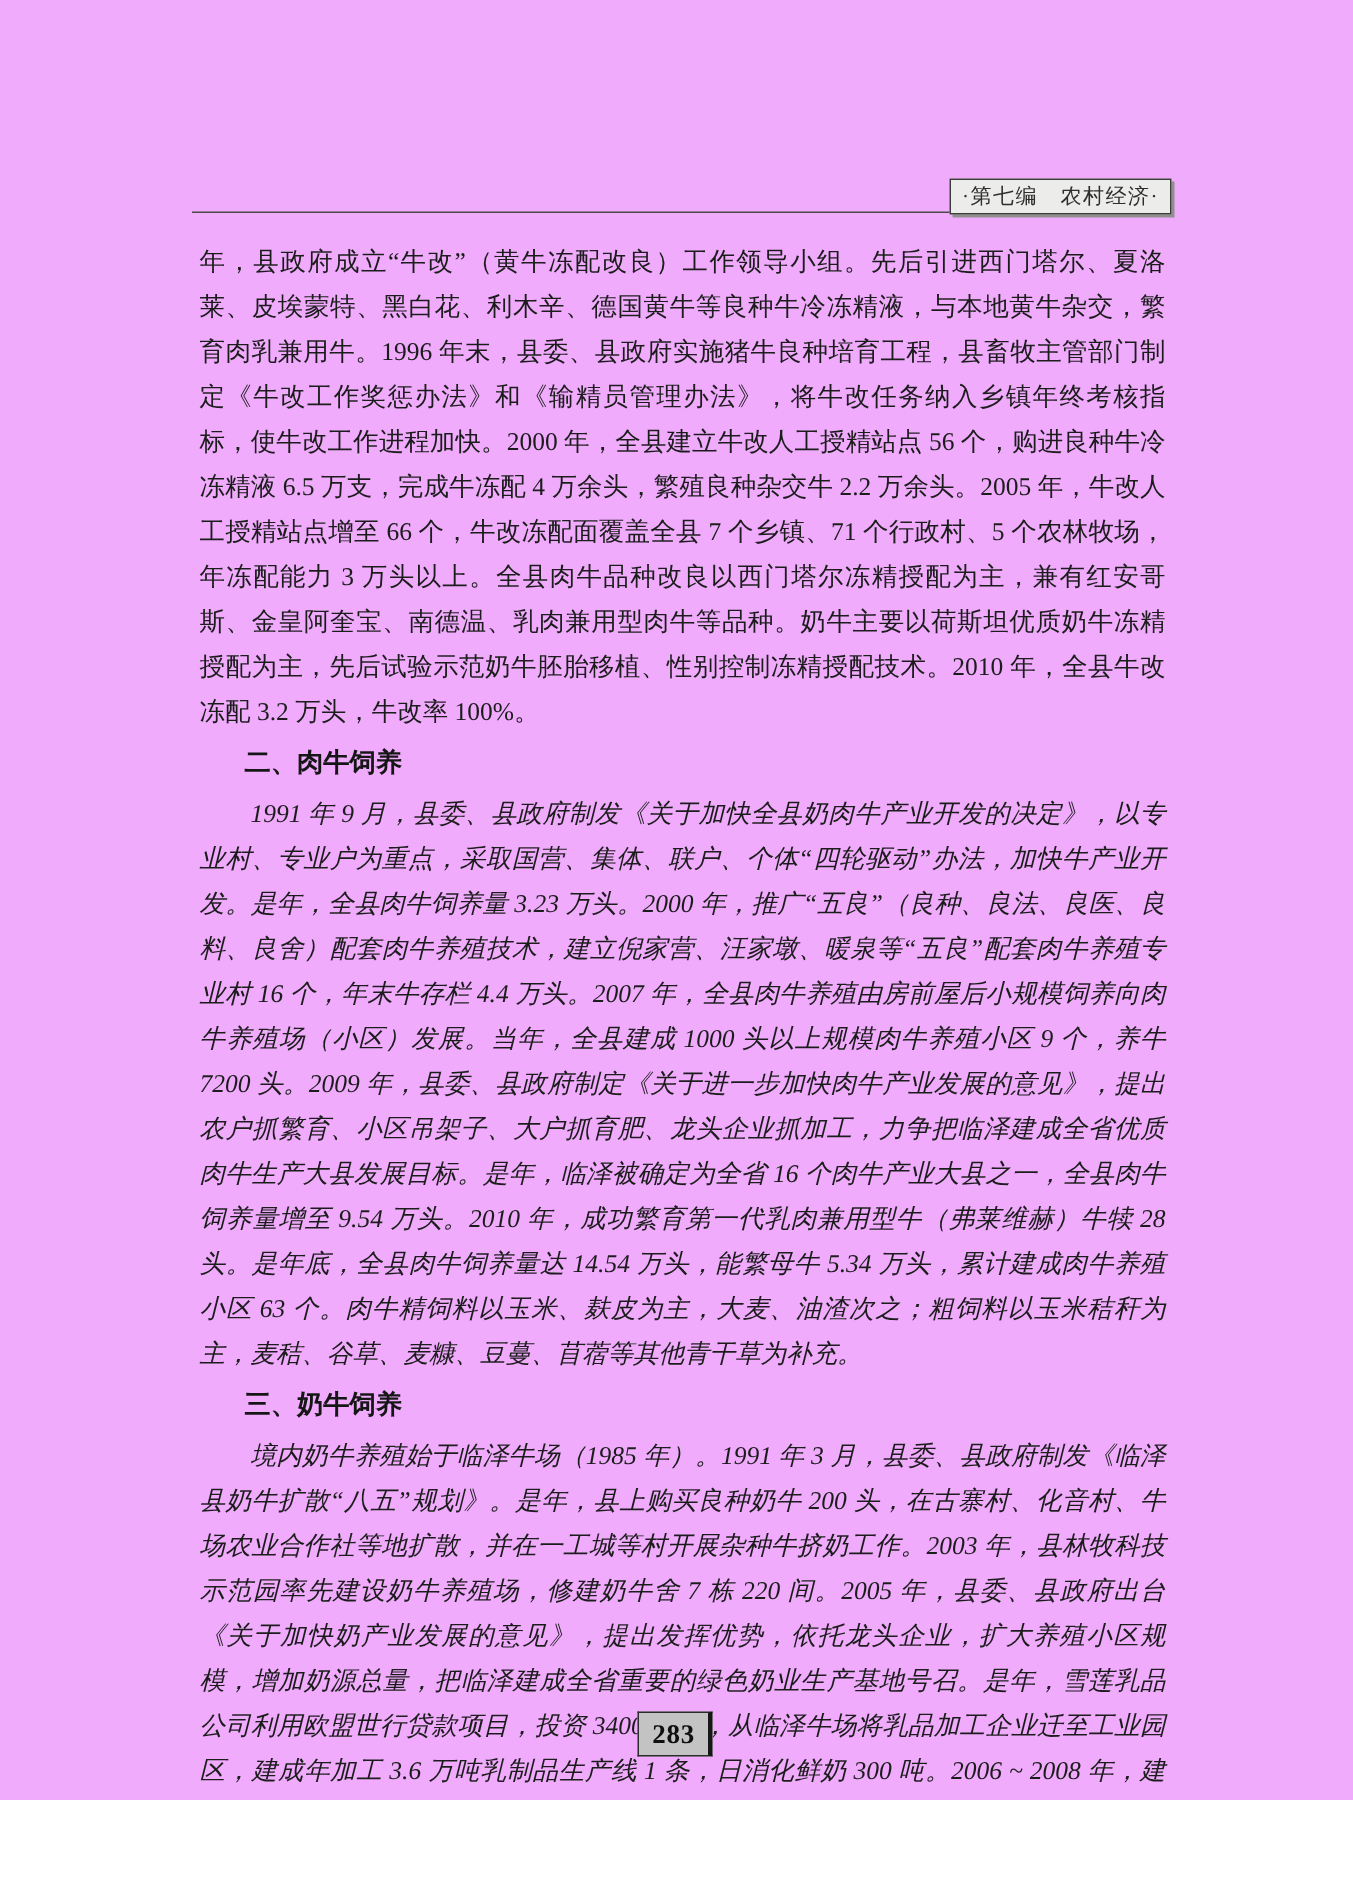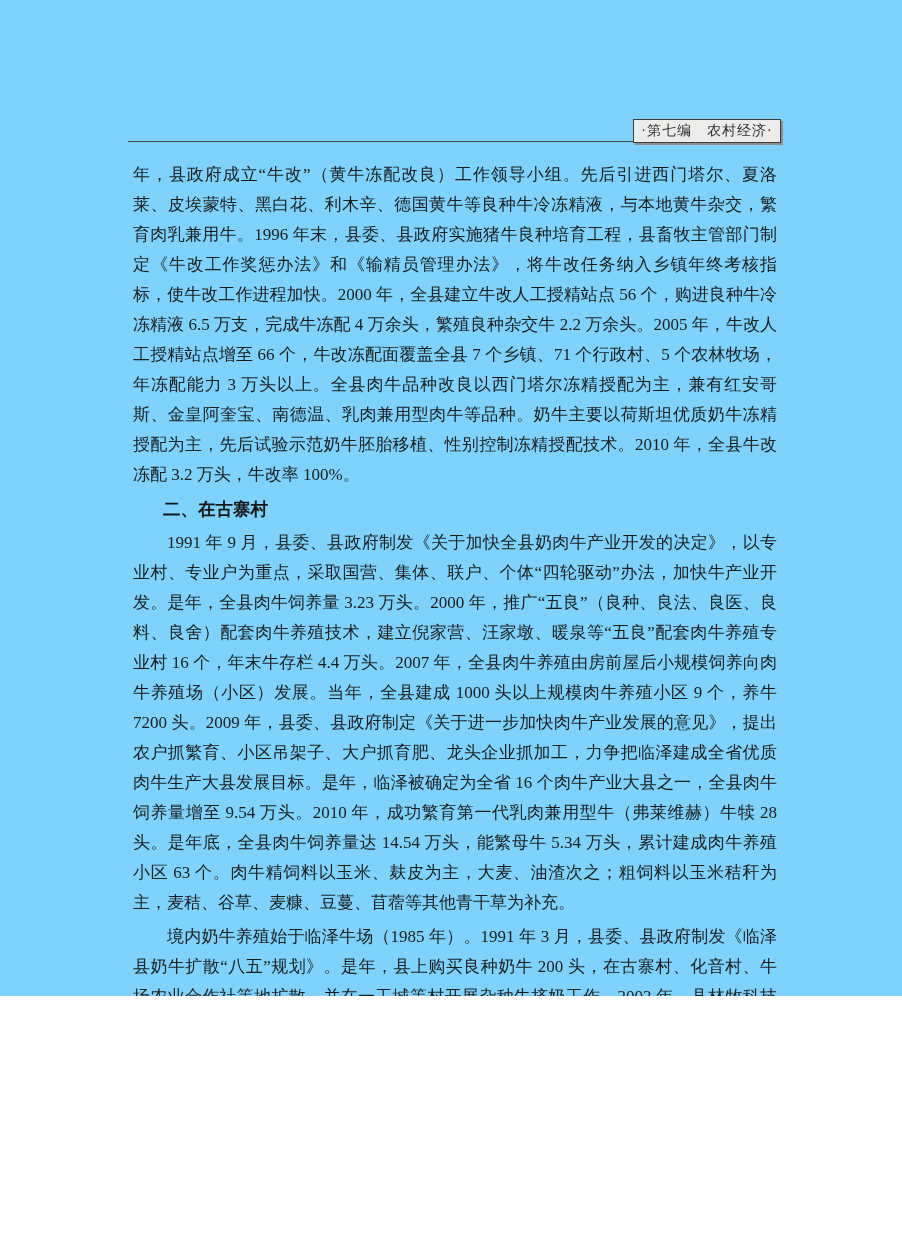--- a/index.html
+++ b/index.html
@@ -3,22 +3,22 @@
 <meta charset="utf-8">
 <style>
   html, body {
     margin: 0;
     padding: 0;
     background: #ffffff;
   }
   .page {
     position: relative;
     width: 902px;
-    height: 996px;
-    background: #7dd3fc;
+    height: 1200px;
+    background: #f0abfc;
     overflow: hidden;
     font-family: "Liberation Serif", "DejaVu Serif", serif;
     color: #1c1c1c;
   }
   
   .header-rule {
     position: absolute;
     top: 141px;
     left: 128px;
     width: 654px;
@@ -56,20 +56,21 @@
     line-height: 30px;
     text-align: justify;
     text-justify: inter-character;
   }
   .body-text p {
     margin: 4px;
     padding: 0;
   }
   .body-text p.indent {
     text-indent: 34px;
+    font-style: italic;
   }
   .body-text h3 {
     margin: 0;
     padding: 0 0 0 34px;
     font-family: "DejaVu Sans", "Liberation Sans", sans-serif;
     font-weight: bold;
     font-size: 17.5px;
     line-height: 30px;
     color: #161616;
   }
@@ -103,24 +104,25 @@
 
   <div class="header-rule"></div>
 
   <div class="header-box">
     <span>·第七编　农村经济·</span>
   </div>
 
   <div class="body-text">
     <p>年，县政府成立“牛改”（黄牛冻配改良）工作领导小组。先后引进西门塔尔、夏洛莱、皮埃蒙特、黑白花、利木辛、德国黄牛等良种牛冷冻精液，与本地黄牛杂交，繁育肉乳兼用牛。1996 年末，县委、县政府实施猪牛良种培育工程，县畜牧主管部门制定《牛改工作奖惩办法》和《输精员管理办法》，将牛改任务纳入乡镇年终考核指标，使牛改工作进程加快。2000 年，全县建立牛改人工授精站点 56 个，购进良种牛冷冻精液 6.5 万支，完成牛冻配 4 万余头，繁殖良种杂交牛 2.2 万余头。2005 年，牛改人工授精站点增至 66 个，牛改冻配面覆盖全县 7 个乡镇、71 个行政村、5 个农林牧场，年冻配能力 3 万头以上。全县肉牛品种改良以西门塔尔冻精授配为主，兼有红安哥斯、金皇阿奎宝、南德温、乳肉兼用型肉牛等品种。奶牛主要以荷斯坦优质奶牛冻精授配为主，先后试验示范奶牛胚胎移植、性别控制冻精授配技术。2010 年，全县牛改冻配 3.2 万头，牛改率 100%。</p>
 
-    <h3>二、在古寨村</h3>
+    <h3>二、肉牛饲养</h3>
 
     <p class="indent">1991 年 9 月，县委、县政府制发《关于加快全县奶肉牛产业开发的决定》，以专业村、专业户为重点，采取国营、集体、联户、个体“四轮驱动”办法，加快牛产业开发。是年，全县肉牛饲养量 3.23 万头。2000 年，推广“五良”（良种、良法、良医、良料、良舍）配套肉牛养殖技术，建立倪家营、汪家墩、暖泉等“五良”配套肉牛养殖专业村 16 个，年末牛存栏 4.4 万头。2007 年，全县肉牛养殖由房前屋后小规模饲养向肉牛养殖场（小区）发展。当年，全县建成 1000 头以上规模肉牛养殖小区 9 个，养牛 7200 头。2009 年，县委、县政府制定《关于进一步加快肉牛产业发展的意见》，提出农户抓繁育、小区吊架子、大户抓育肥、龙头企业抓加工，力争把临泽建成全省优质肉牛生产大县发展目标。是年，临泽被确定为全省 16 个肉牛产业大县之一，全县肉牛饲养量增至 9.54 万头。2010 年，成功繁育第一代乳肉兼用型牛（弗莱维赫）牛犊 28 头。是年底，全县肉牛饲养量达 14.54 万头，能繁母牛 5.34 万头，累计建成肉牛养殖小区 63 个。肉牛精饲料以玉米、麸皮为主，大麦、油渣次之；粗饲料以玉米秸秆为主，麦秸、谷草、麦糠、豆蔓、苜蓿等其他青干草为补充。</p>
 
+    <h3>三、奶牛饲养</h3>
 
     <p class="indent">境内奶牛养殖始于临泽牛场（1985 年）。1991 年 3 月，县委、县政府制发《临泽县奶牛扩散“八五”规划》。是年，县上购买良种奶牛 200 头，在古寨村、化音村、牛场农业合作社等地扩散，并在一工城等村开展杂种牛挤奶工作。2003 年，县林牧科技示范园率先建设奶牛养殖场，修建奶牛舍 7 栋 220 间。2005 年，县委、县政府出台《关于加快奶产业发展的意见》，提出发挥优势，依托龙头企业，扩大养殖小区规模，增加奶源总量，把临泽建成全省重要的绿色奶业生产基地号召。是年，雪莲乳品公司利用欧盟世行贷款项目，投资 3400 万元，从临泽牛场将乳品加工企业迁至工业园区，建成年加工 3.6 万吨乳制品生产线 1 条，日消化鲜奶 300 吨。2006 ~ 2008 年，建成 7 个奶牛养殖小区，</p>
   </div>
 
   <div class="page-num-box">
     <span>283</span>
   </div>
 
 </div>
 

